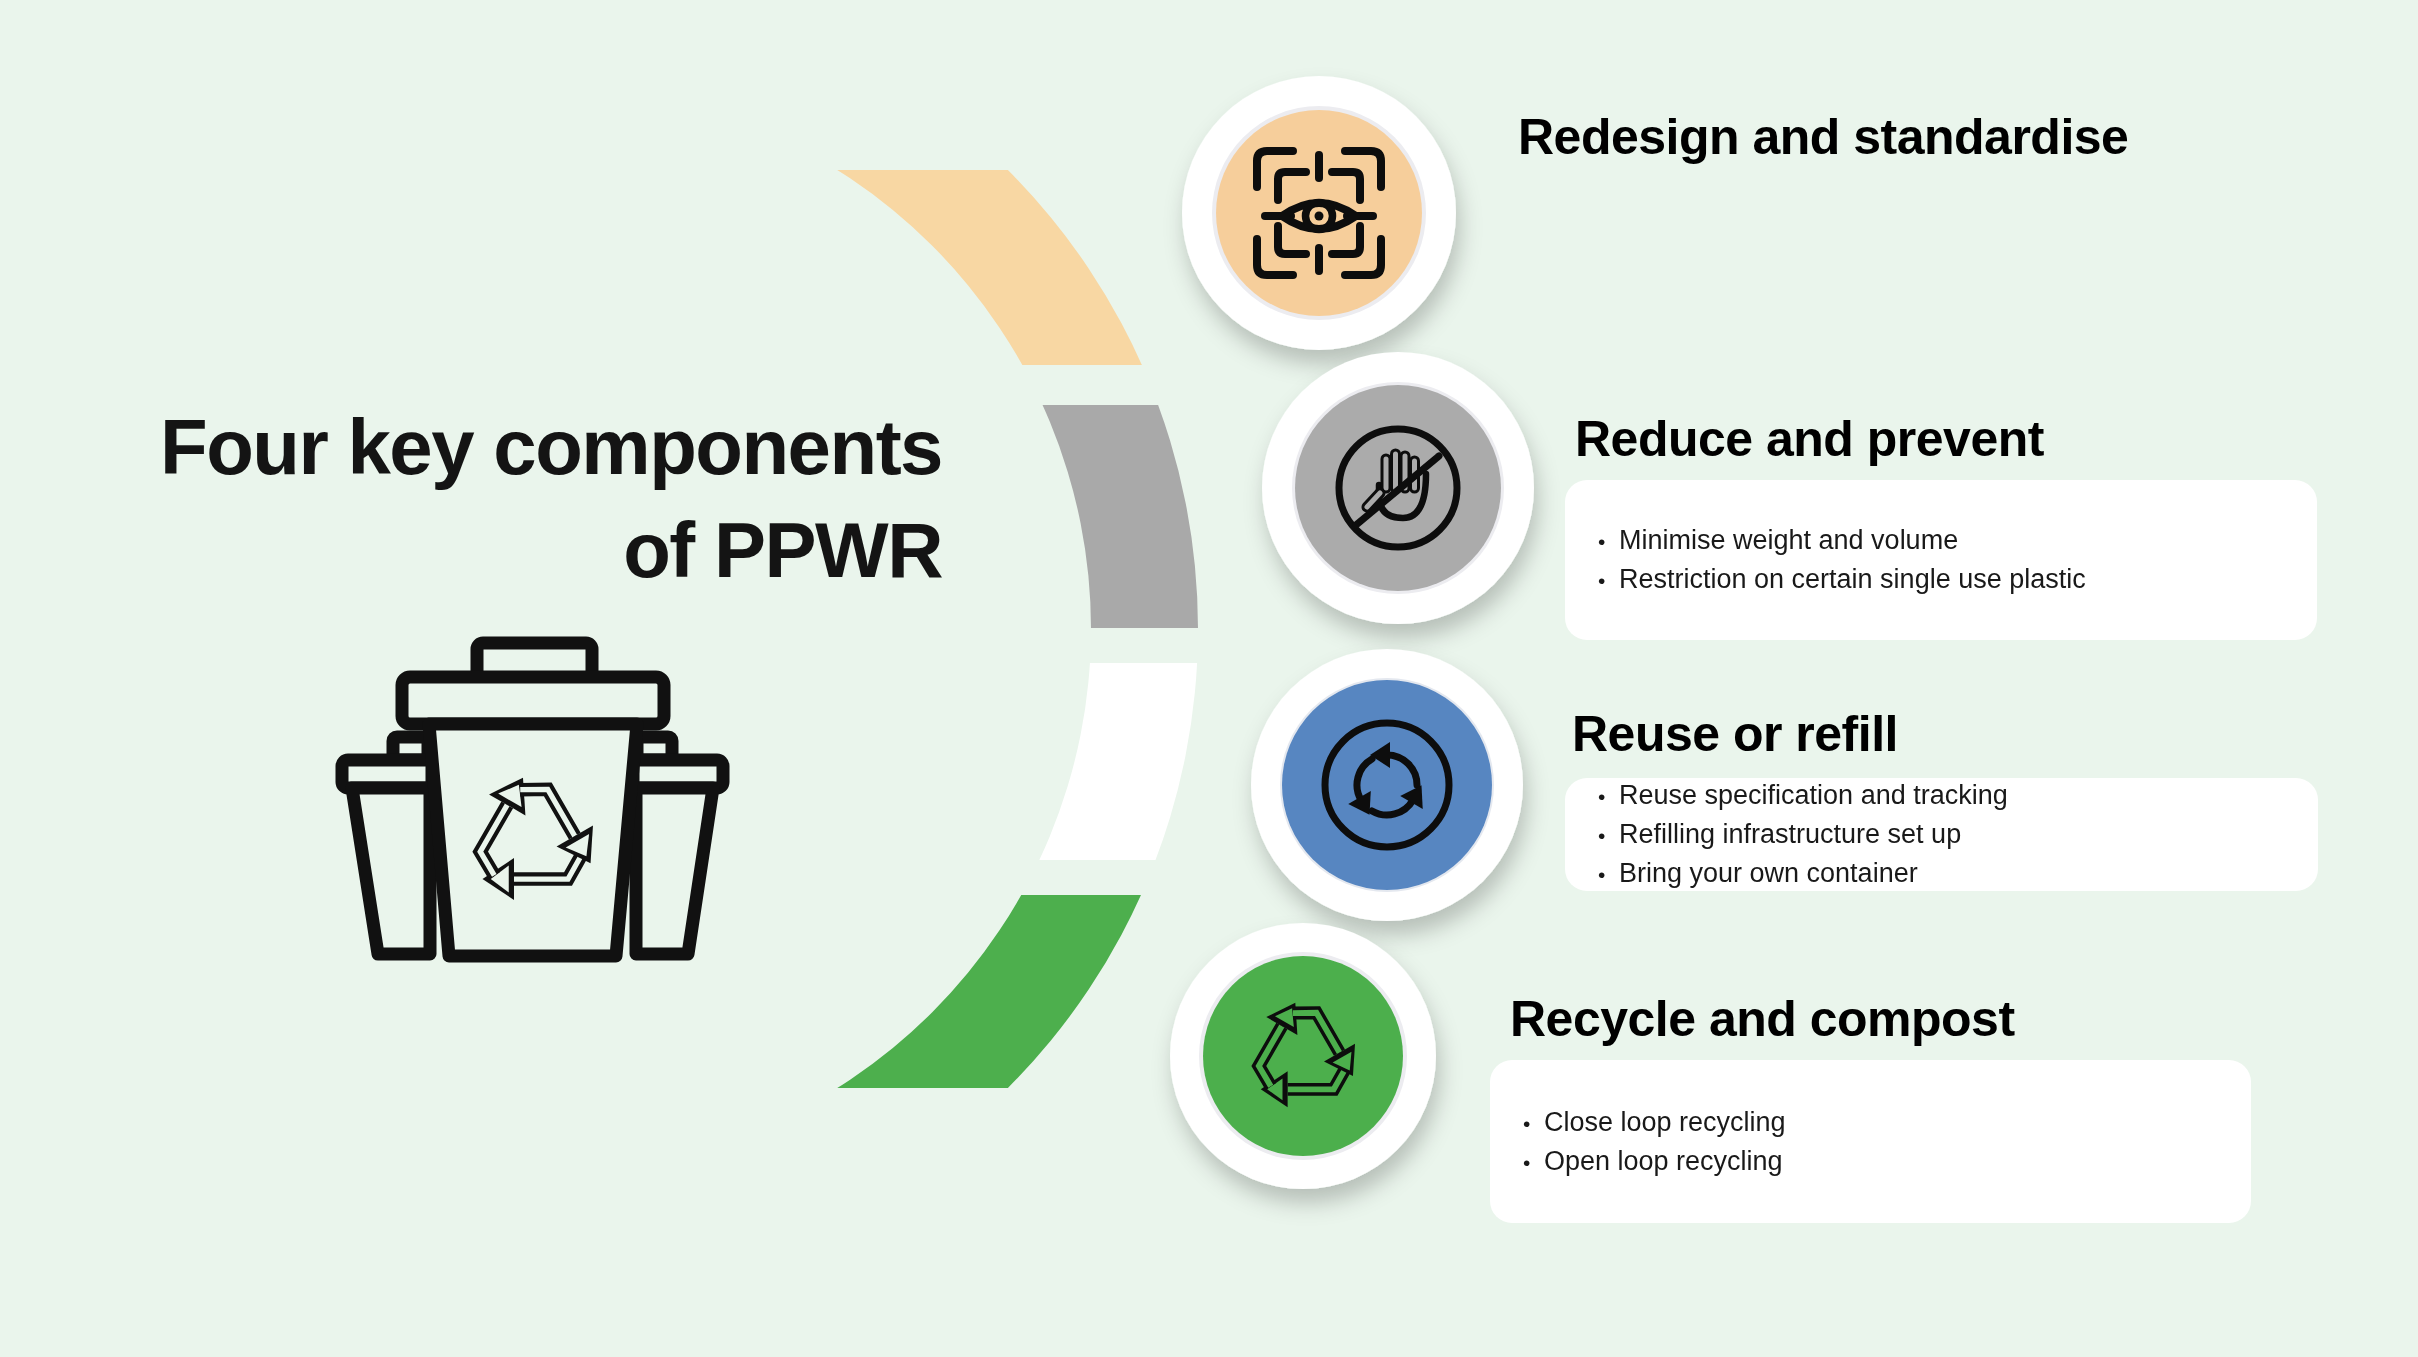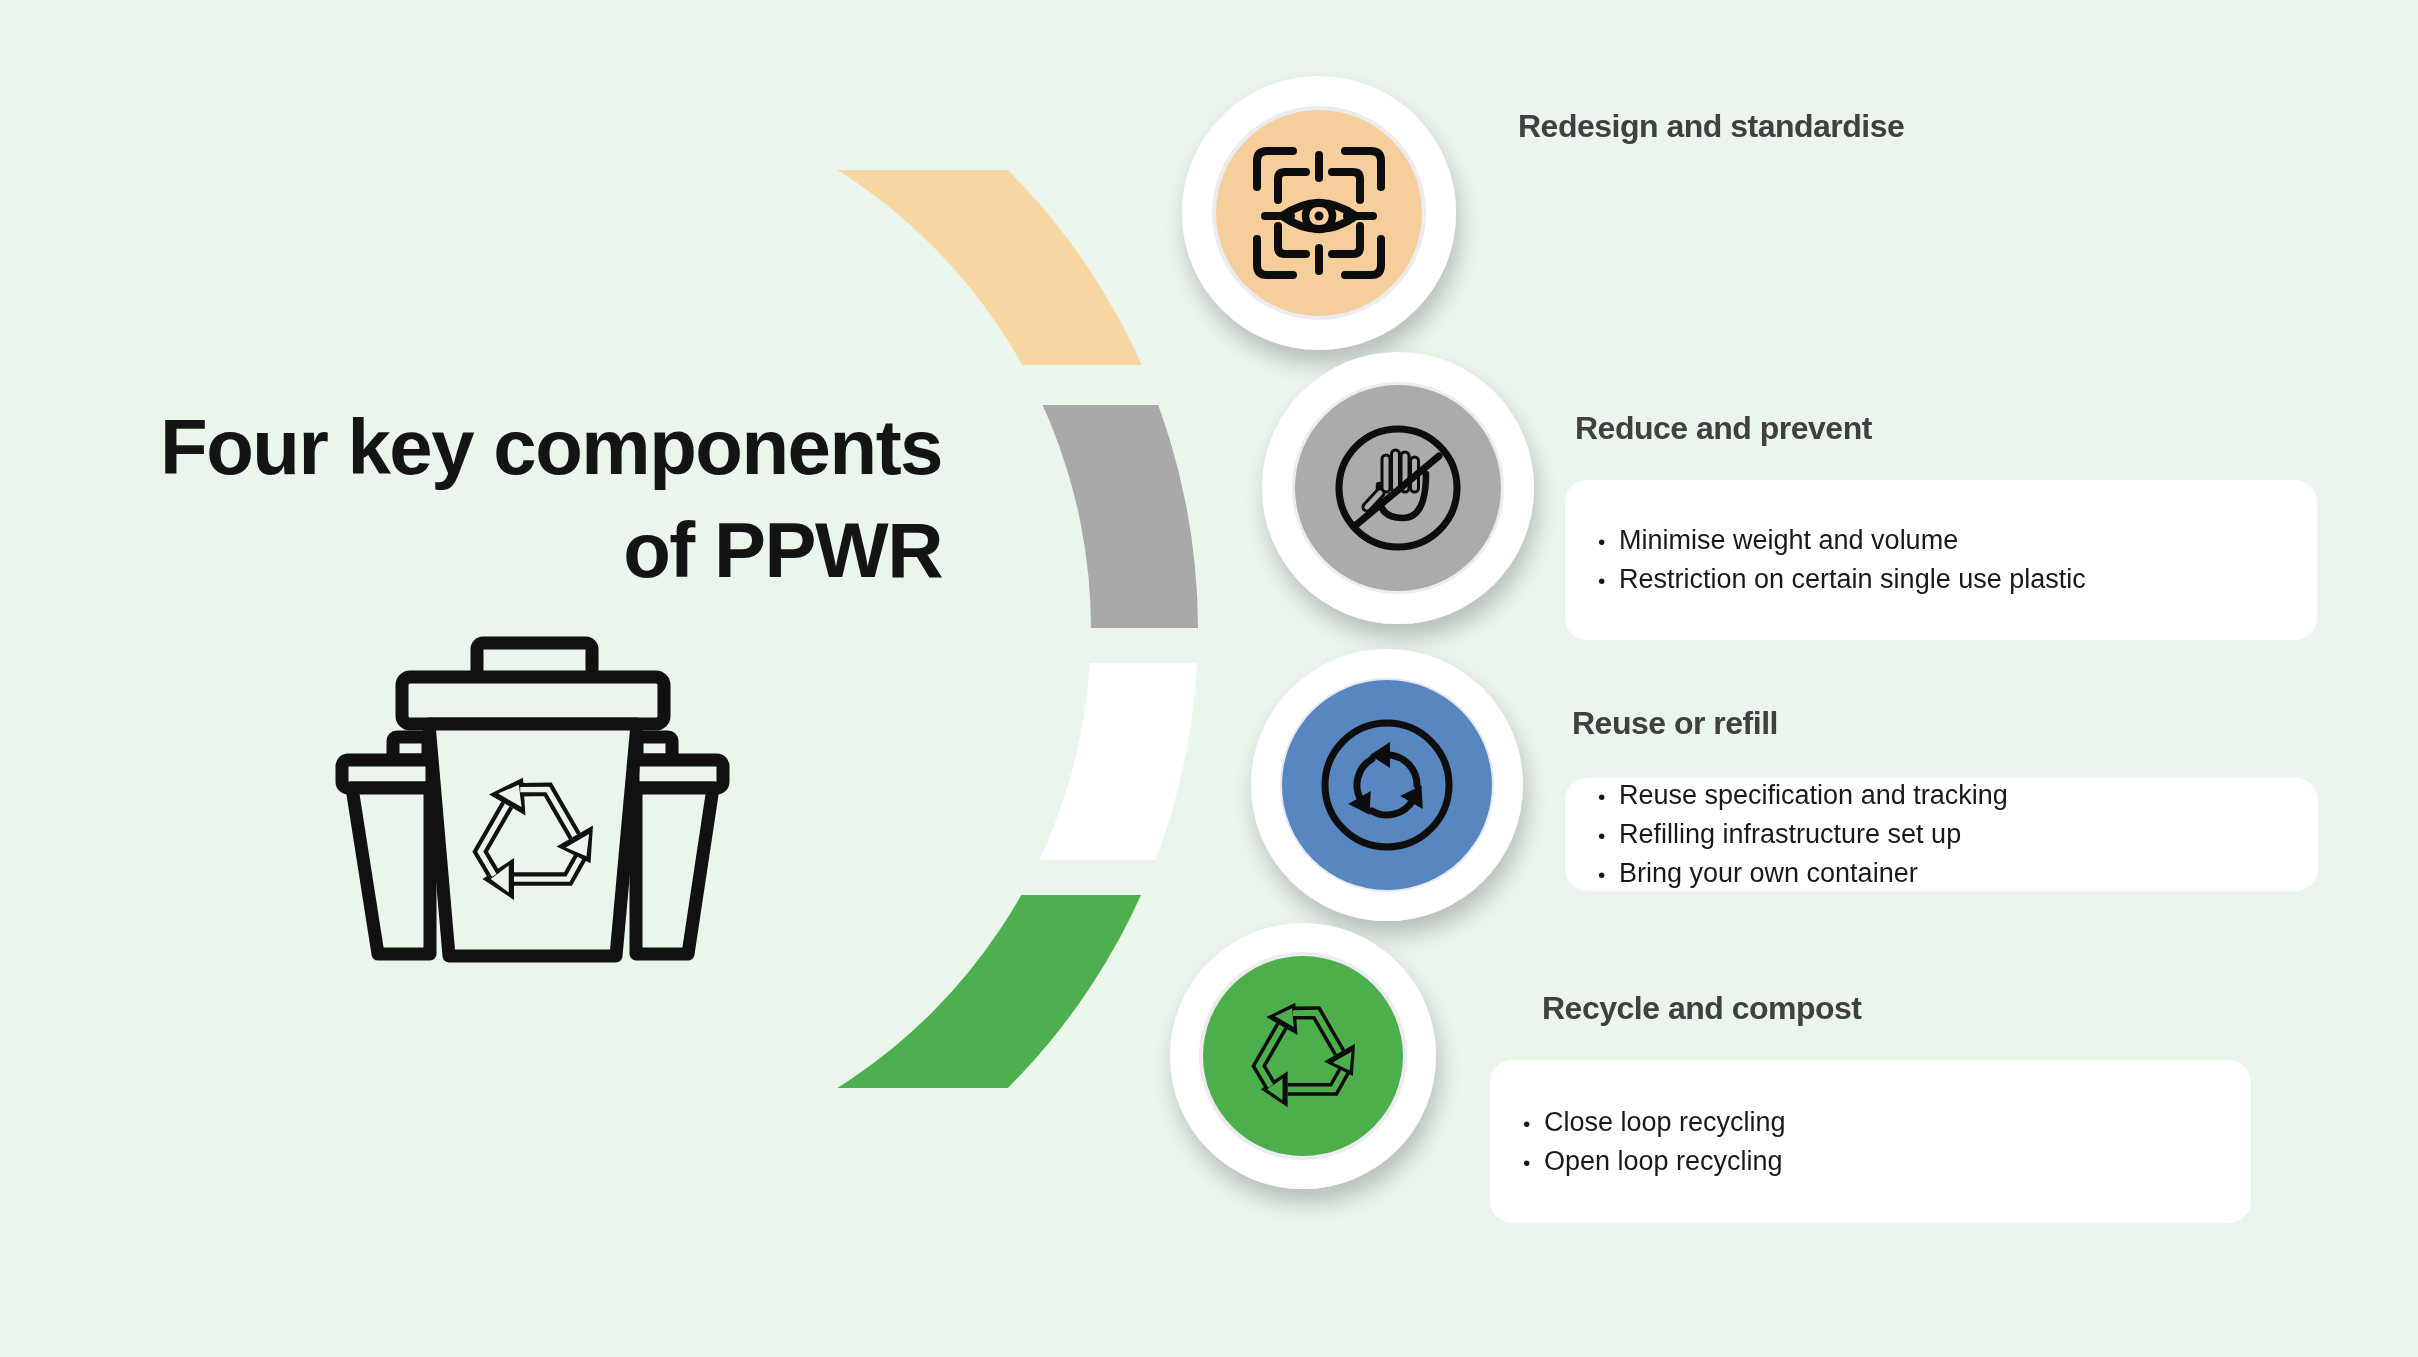--- a/index.html
+++ b/index.html
@@ -11,27 +11,27 @@
   .canvas{position:relative;width:2418px;height:1357px;}
   .layer{position:absolute;left:0;top:0;width:2418px;height:1357px;}
 
   .title{
     position:absolute;left:42px;top:396px;width:900px;
     text-align:right;color:#141414;font-weight:800;
     font-size:78px;line-height:103px;letter-spacing:-1.5px;
   }
 
   .section-heading{
-    position:absolute;color:#404040;font-weight:800;
-    font-size:32px;letter-spacing:-0.5px;white-space:nowrap;
+    position:absolute;color:#000000;font-weight:800;
+    font-size:50px;letter-spacing:-0.5px;white-space:nowrap;
   }
   #heading-1{left:1518px;top:108px;}
   #heading-2{left:1575px;top:410px;}
   #heading-3{left:1572px;top:705px;}
-  #heading-4{left:1510px;top:990px;margin-left:32px;}
+  #heading-4{left:1510px;top:990px;}
 
   .card{
     position:absolute;background:#FFFFFF;border-radius:22px;
     display:flex;flex-direction:column;justify-content:center;
   }
   #card-1{left:1500px;top:175px;width:778px;height:158px;}
   #card-2{left:1565px;top:480px;width:752px;height:160px;}
   #card-3{left:1565px;top:778px;width:753px;height:113px;}
   #card-4{left:1490px;top:1060px;width:761px;height:163px;}
 

